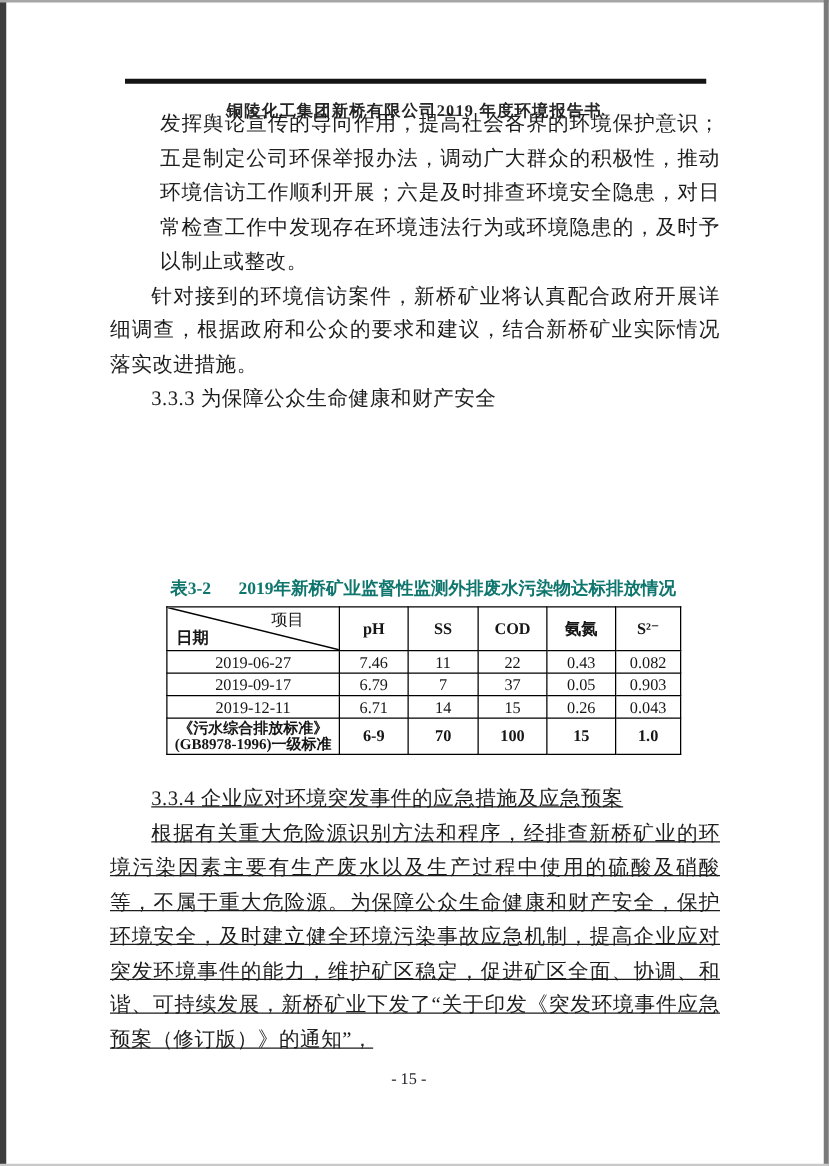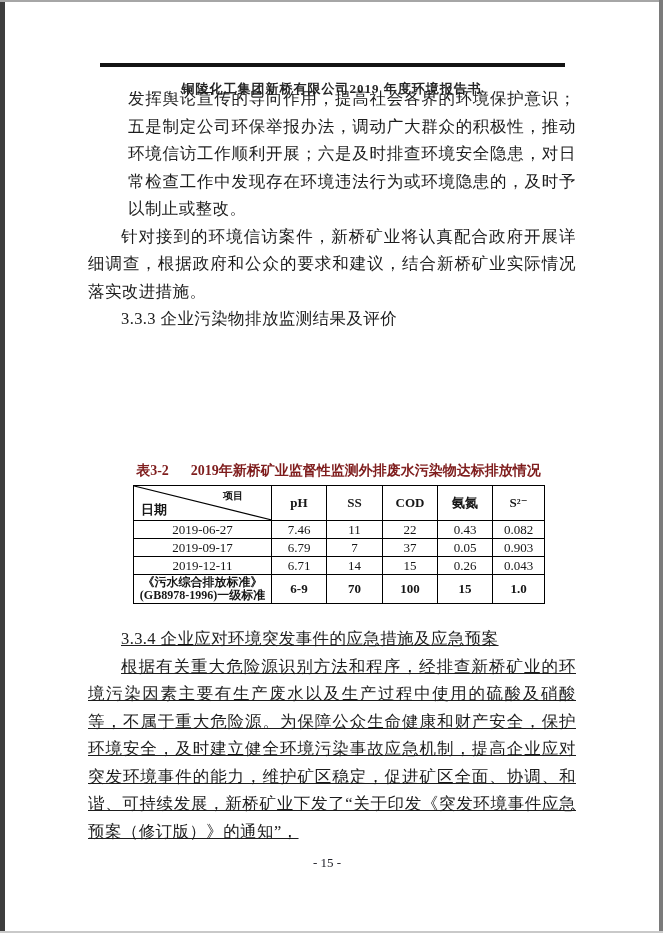--- a/index.html
+++ b/index.html
@@ -40,21 +40,21 @@
   }
   .block-a { top: 85px; }
   .block-b { top: 625px; text-decoration: underline; }
   .para { margin: 0; text-indent: 2em; }
   .para.no-indent { text-indent: 0; margin-left: 40px; }
 
   
   .table-caption {
     position: absolute; top: 462px; left: 133px; width: 411px;
     text-align: center; font-weight: bold; font-size: 14px;
-    color: #7f1d1d;
+    color: #0f766e;
     white-space: nowrap;
   }
   .table-caption .cap-title { margin-left: 22px; }
 
   
   table.wq-table {
     position: absolute; top: 485px; left: 133px;
     width: 411px;
     border-collapse: collapse;
     table-layout: fixed;
@@ -68,21 +68,21 @@
     line-height: 16px;
     height: 17px;
     overflow: hidden;
   }
   .wq-table tr.head-row td { height: 34px; font-weight: bold; }
   td.corner {
     position: relative;
     text-align: left;
   }
   .corner svg { position: absolute; left: 0; top: 0; }
-  .corner-top    { position: absolute; top: 2px;  right: 28px; font-weight: bold; font-size: 10px; }
+  .corner-top    { position: absolute; top: 2px;  right: 28px; font-weight: normal; font-size: 13px; }
   .corner-bottom { position: absolute; bottom: 2px; left: 7px; font-weight: bold; font-size: 13px; }
   tr.std-row td { height: 28px; font-weight: bold; }
   td.std-label { font-size: 12px; line-height: 13.5px; }
   td.std-label div { white-space: nowrap; }
 
   
   .footer {
     position: absolute; top: 855px; left: 0; width: 654px;
     text-align: center; font-size: 13px; color: #22222a;
   }
@@ -96,21 +96,21 @@
   <div class="edge edge-top"></div>
   <div class="edge edge-right"></div>
   <div class="edge edge-bottom"></div>
 
   <div class="header-title">铜陵化工集团新桥有限公司2019 年度环境报告书</div>
   <div class="header-rule"></div>
 
   <div class="textblock block-a">
     <p class="para no-indent">发挥舆论宣传的导向作用，提高社会各界的环境保护意识；五是制定公司环保举报办法，调动广大群众的积极性，推动环境信访工作顺利开展；六是及时排查环境安全隐患，对日常检查工作中发现存在环境违法行为或环境隐患的，及时予以制止或整改。</p>
     <p class="para">针对接到的环境信访案件，新桥矿业将认真配合政府开展详细调查，根据政府和公众的要求和建议，结合新桥矿业实际情况落实改进措施。</p>
-    <p class="para">3.3.3 企业污染物排放监测结果及评价</p>
+    <p class="para">3.3.3 为保障公众生命健康和财产安全</p>
   </div>
 
   <div class="table-caption">
     <span>表3-2</span><span class="cap-title">2019年新桥矿业监督性监测外排废水污染物达标排放情况</span>
   </div>
 
   <table class="wq-table">
     <colgroup>
       <col style="width:138px">
         <col style="width:55px">

